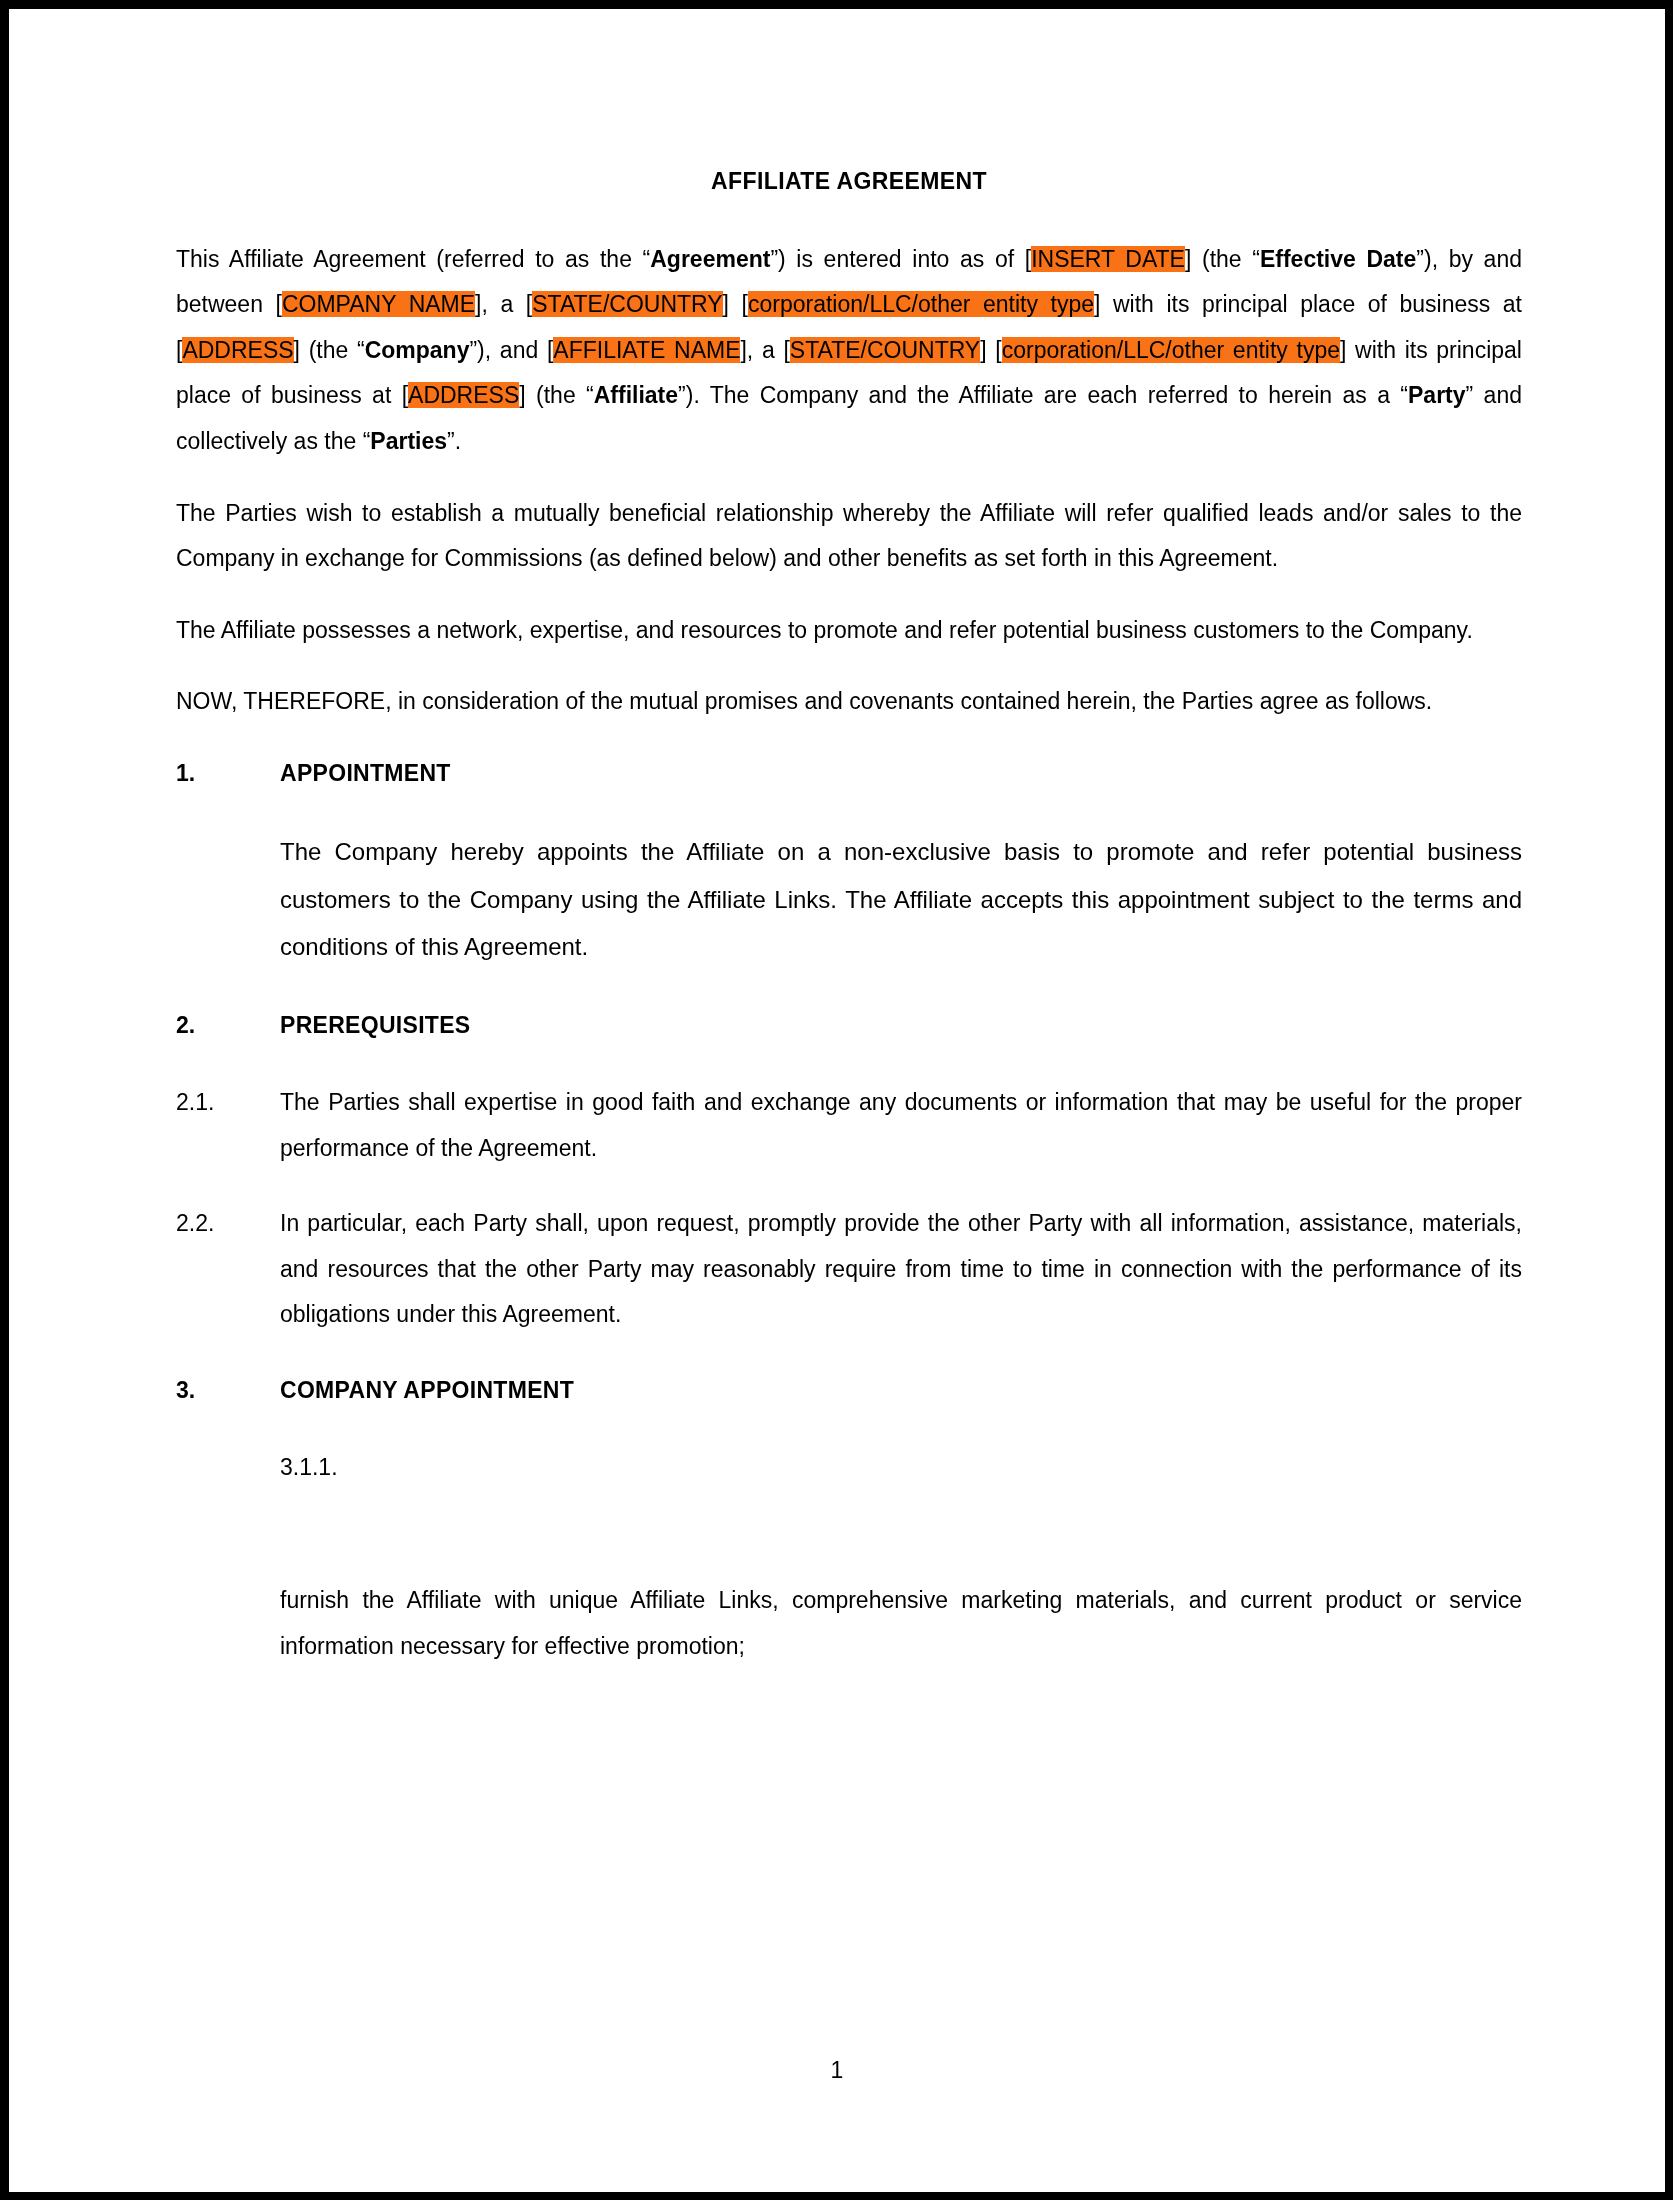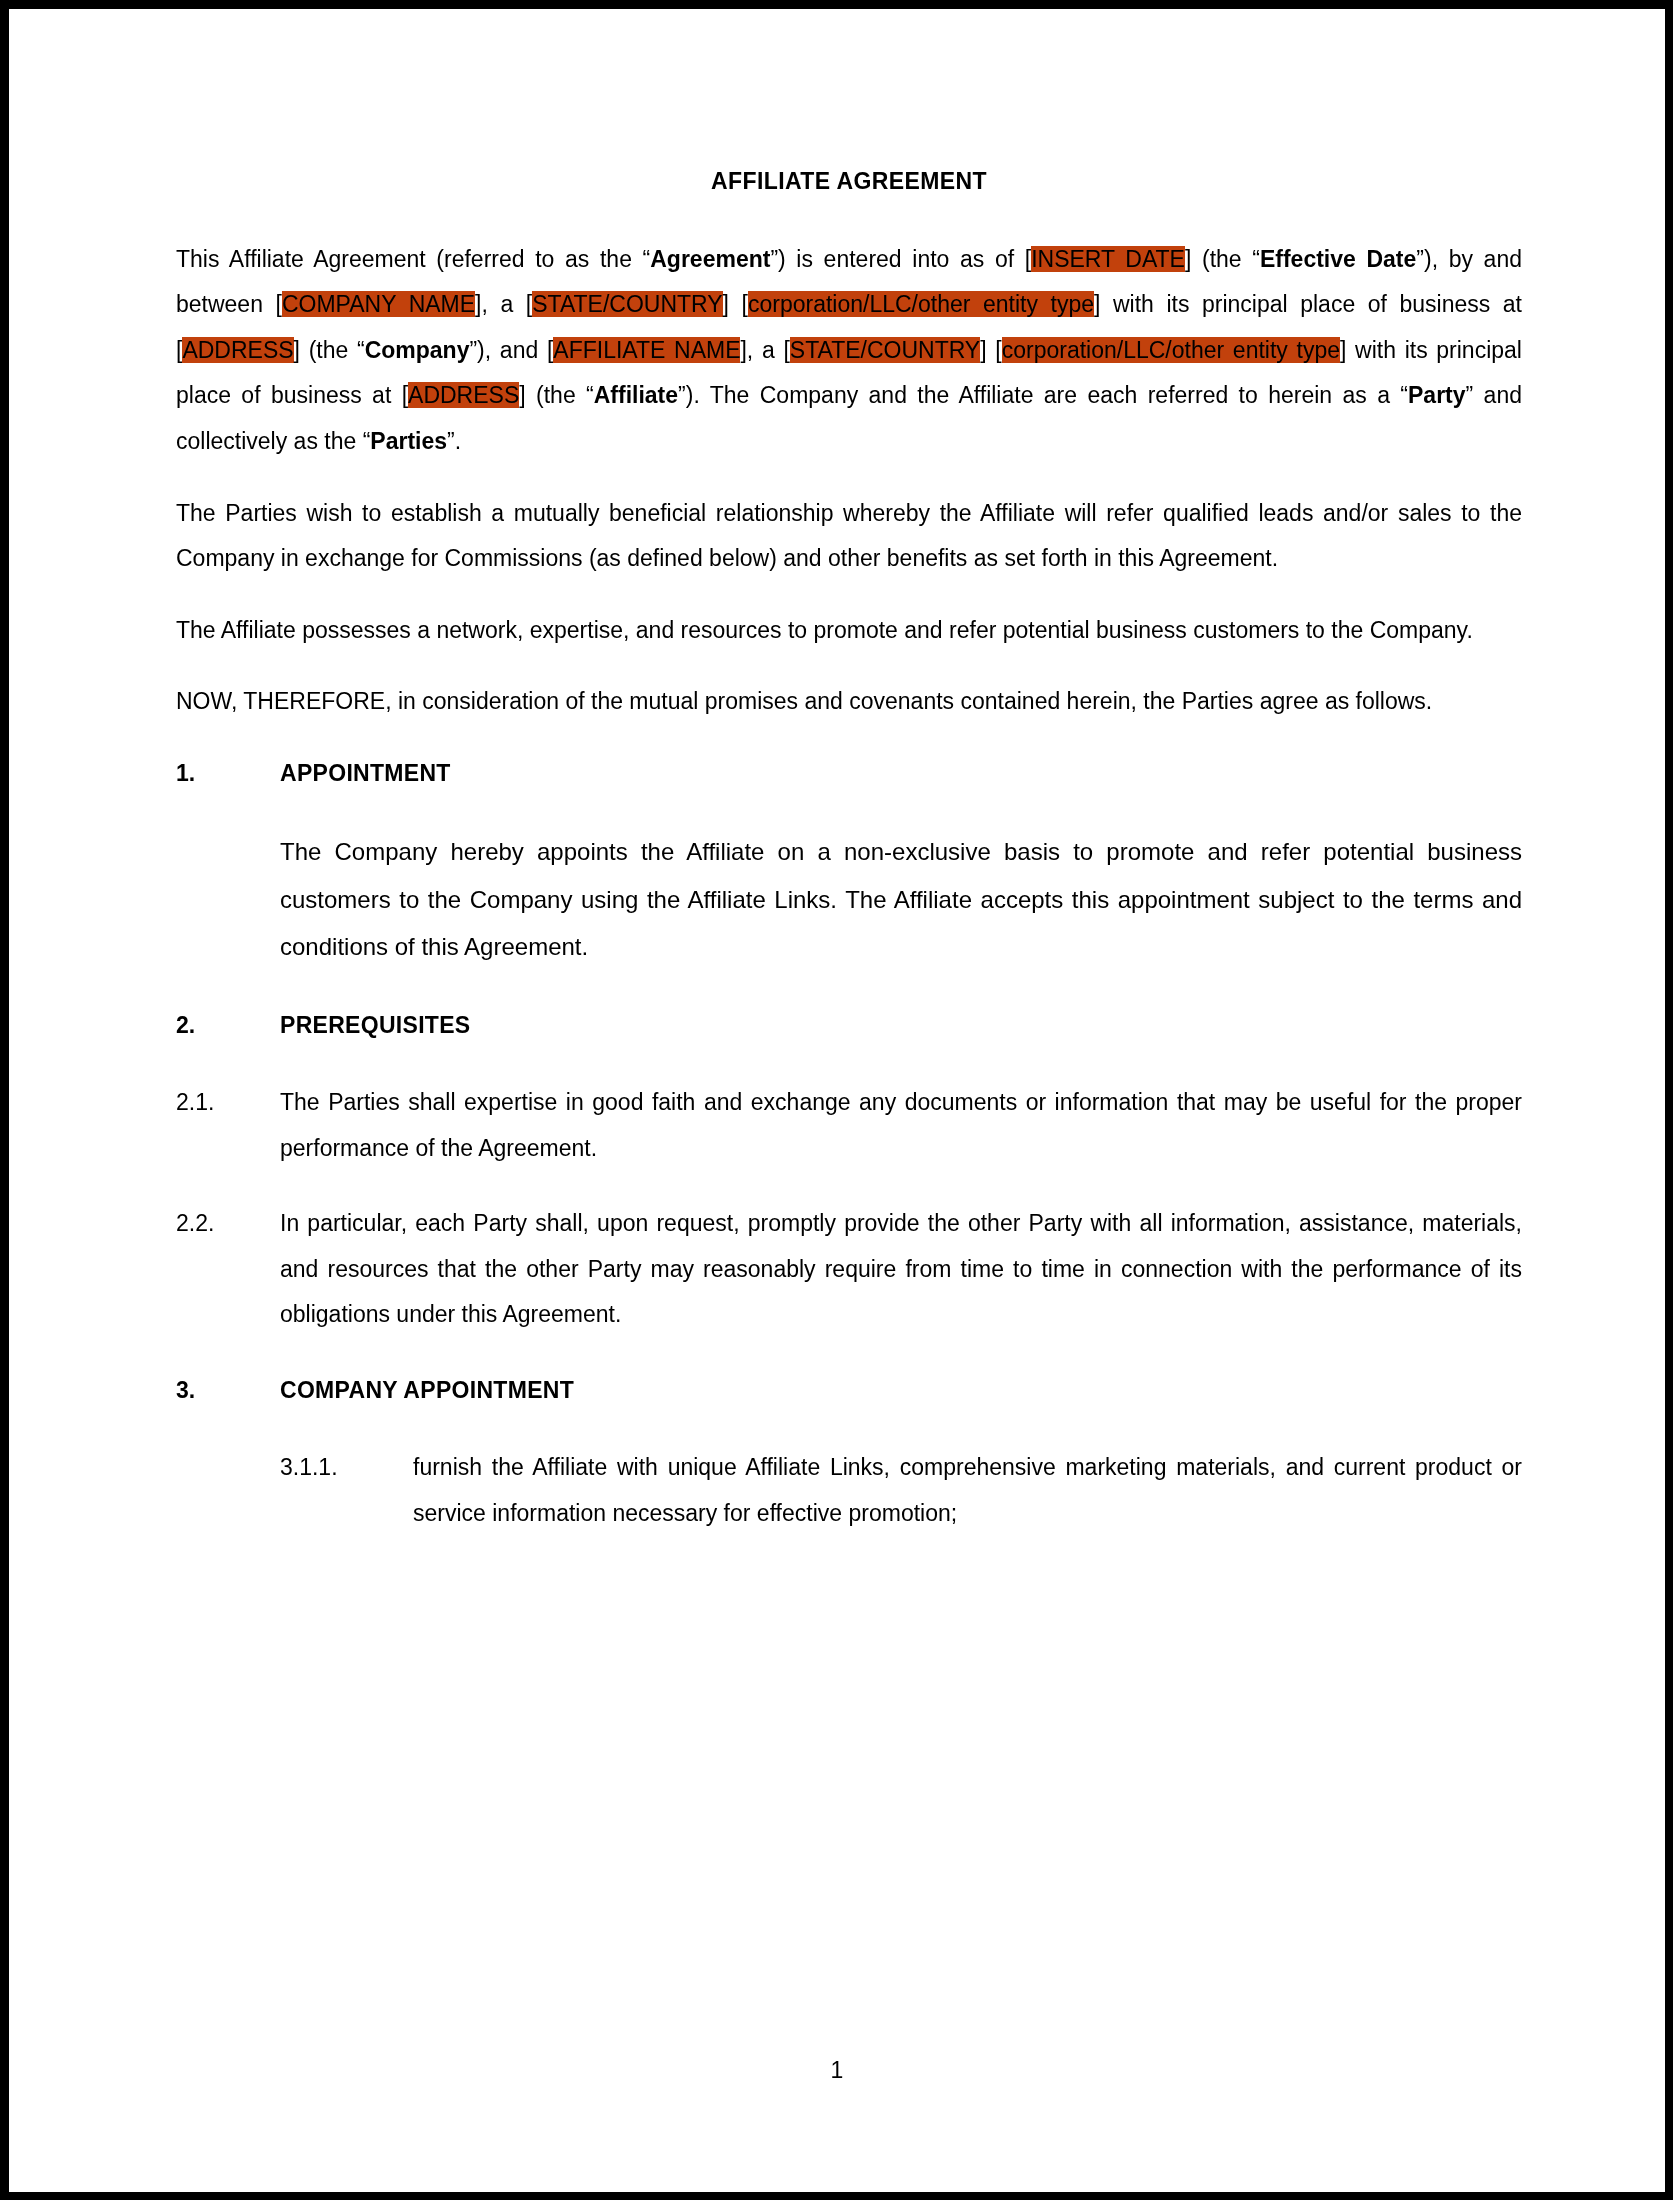--- a/index.html
+++ b/index.html
@@ -48,21 +48,21 @@
 
   p.para {
     margin: 0 0 26px 0;
     font-size: 23px;
     line-height: 1.98;
     text-align: justify;
     text-justify: inter-word;
   }
 
   .hl {
-    background: #c2410c;
+    background: #f97316;
   }
 
   b, .b {
     font-weight: bold;
   }
 
   
   .clause {
     display: flex;
     align-items: flex-start;
@@ -113,20 +113,21 @@
     text-align: justify;
     text-justify: inter-word;
     font-size: 24px;
     line-height: 1.98;
   }
 
   .clause-l3 {
     margin-top: 26px;
     margin-bottom: 0;
     padding-left: 104px;
+    flex-direction: column;
   }
 
   .clause-l3 .num {
     width: 133px;
     flex: 0 0 133px;
   }
 
   .clause-l3 .txt {
     flex: 1 1 auto;
     text-align: justify;

